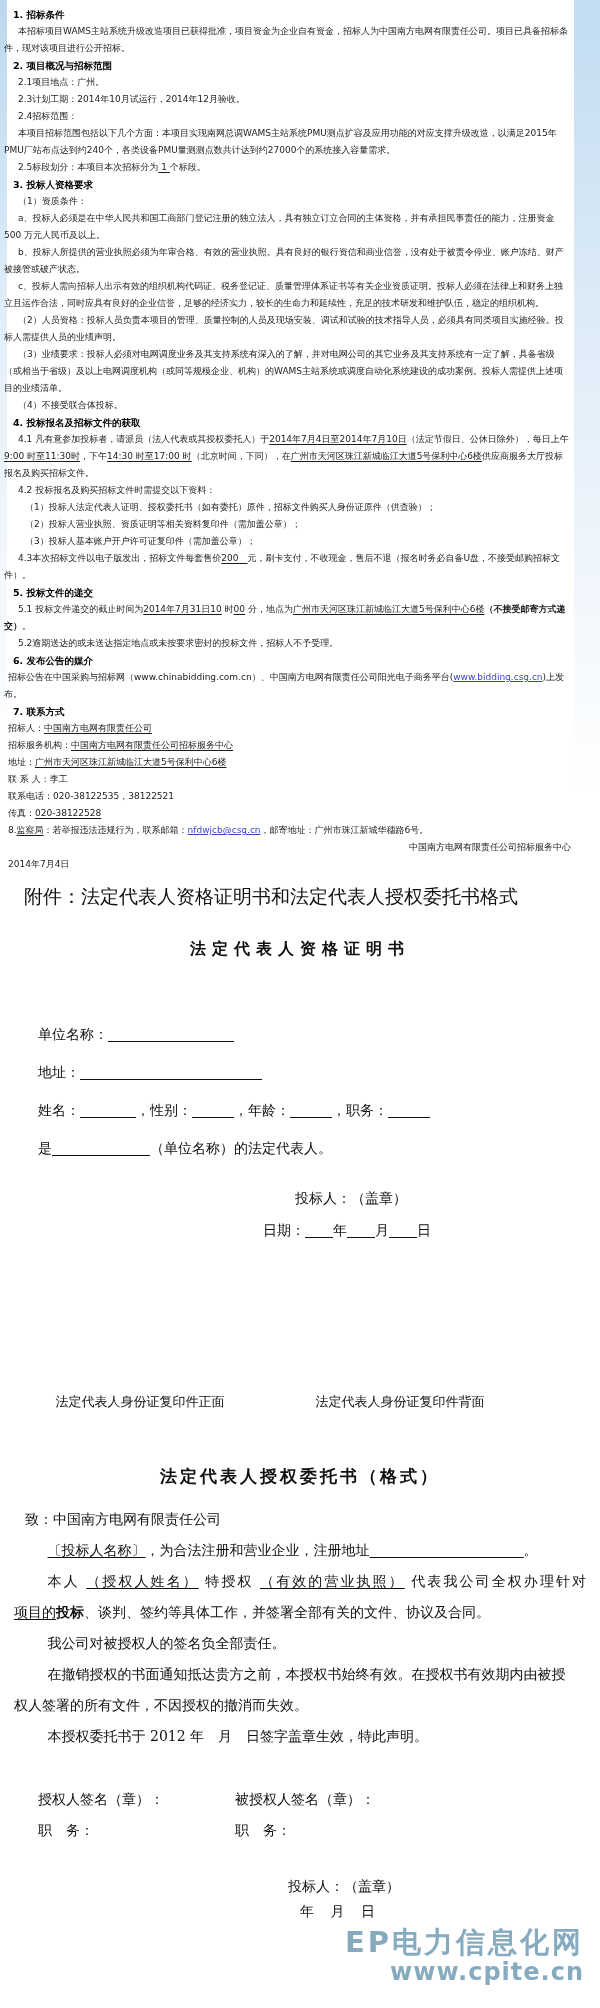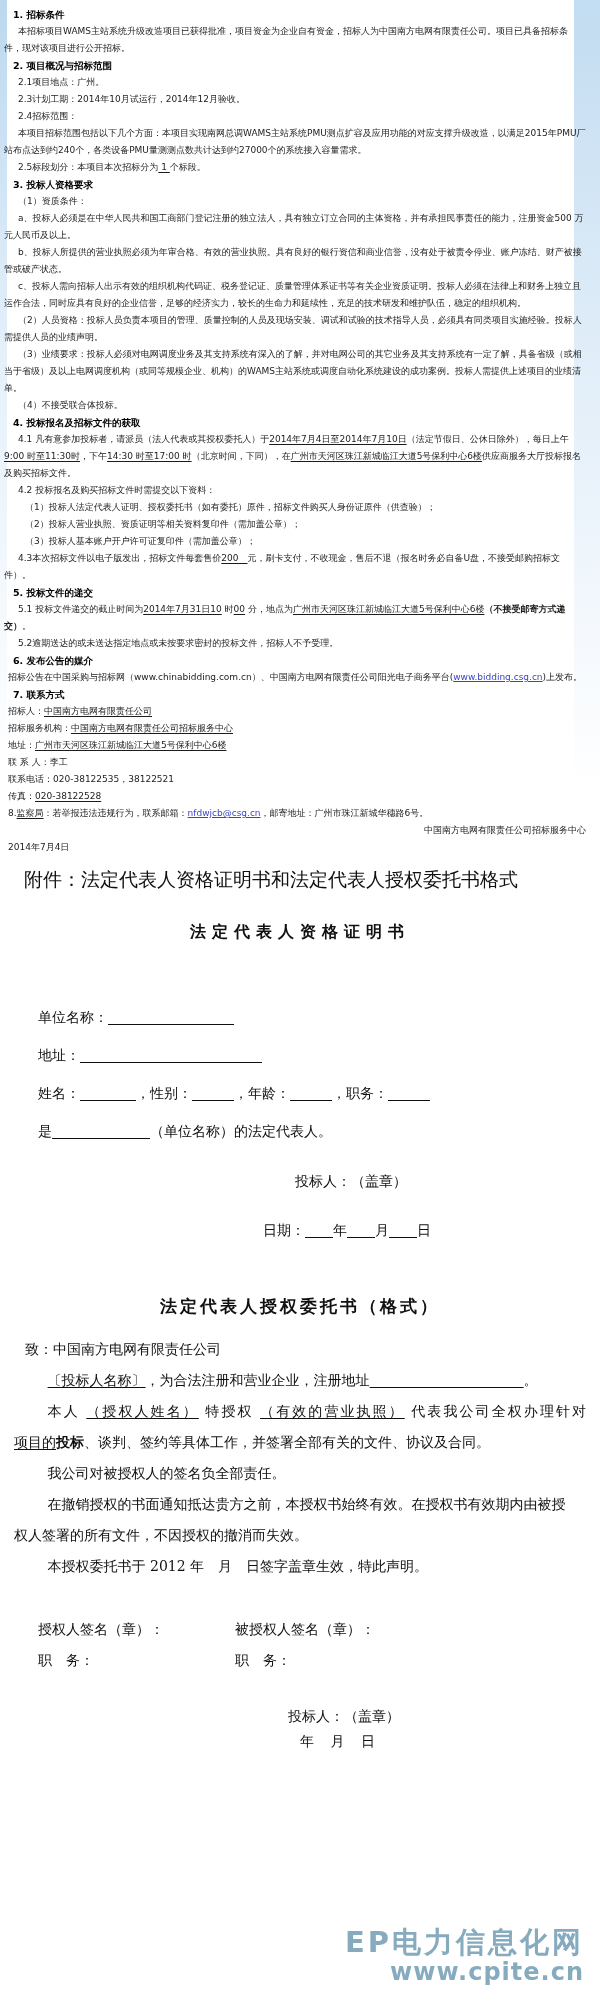--- a/index.html
+++ b/index.html
@@ -3,39 +3,39 @@
 <meta charset="utf-8">
 <style>
   html,body{margin:0;padding:0;background:#fff;}
   .page{width:600px;height:2008px;position:relative;background:#fff;overflow:hidden;
         font-family:"DejaVu Sans",sans-serif;color:#1c1c1c;}
   .edgeL{position:absolute;left:0;top:0;width:7px;height:780px;pointer-events:none;
         background:linear-gradient(to bottom,#bcd8ef 0%,rgba(214,232,247,.65) 45%,rgba(255,255,255,0) 100%);}
   .edgeR{position:absolute;right:0;top:0;width:26px;height:790px;pointer-events:none;
         background:linear-gradient(to bottom,#c2dcf1 0%,rgba(212,230,246,.7) 45%,rgba(255,255,255,0) 100%);}
   
-  .notice{position:relative;padding:6px 14px 0 4px;font-size:9px;line-height:17px;}
+  .notice{position:relative;padding:6px 29px 0 4px;font-size:9px;line-height:17px;}
   .notice .h{font-weight:bold;color:#000;text-indent:9px;font-size:9.5px;}
   .notice .p{text-indent:14px;}
   .notice .p.flush{text-indent:4px;}
   .notice .p.ind2{text-indent:21px;}
   .notice .p.right{text-align:right;text-indent:0;}
   .u{text-decoration:underline;text-underline-offset:2px;}
   .b{font-weight:bold;}
   .a{color:#3b45c4;text-decoration:underline;cursor:pointer;}
   
   .attach{position:relative;font-family:"DejaVu Serif",serif;color:#101010;}
   .att-heading{margin:12px 26px 0 24px;font-size:19px;font-weight:normal;line-height:22px;}
   .doc-title{margin-top:28px;text-align:center;font-size:16px;font-weight:bold;letter-spacing:6px;line-height:28px;}
   .doc-title2{margin-top:50px;text-align:center;font-size:17px;font-weight:bold;letter-spacing:3px;line-height:28px;}
   .form{font-size:14px;}
   .fl{margin:15px 20px 0 38px;line-height:23px;}
   .fl.first{margin-top:60px;}
   .seal-line{margin-top:26px;margin-left:295px;font-size:14px;line-height:24px;}
-  .date-line{margin-top:25px;margin-left:263px;font-size:14px;line-height:24px;}
+  .date-line{margin-top:8px;margin-left:263px;font-size:14px;line-height:24px;}
   .idrow{display:flex;margin:150px 0 0 10px;width:530px;font-size:13px;line-height:20px;}
   .idrow .cell{width:260px;text-align:center;}
   .letter{font-size:14px;margin:0 14px;}
   .letter .to{margin-top:14px;line-height:31px;text-indent:11px;}
   .letter .lp{line-height:31px;text-indent:2.4em;}
   .letter .cont{line-height:31px;text-indent:0;}
   .letter .just{text-align:justify;text-align-last:justify;}
   .sigrow{display:flex;margin-left:38px;font-size:14px;line-height:31px;}
   .sigrow.gap{margin-top:32px;}
   .sigrow .cell{width:197px;}
@@ -103,20 +103,24 @@
     <div class="form">
       <div class="fl first"><span>单位名称：</span><span class="u">　　　　　　　　　</span></div>
       <div class="fl"><span>地址：</span><span class="u">　　　　　　　　　　　　　</span></div>
       <div class="fl"><span>姓名：</span><span class="u">　　　　</span><span>，性别：</span><span class="u">　　　</span><span>，年龄：</span><span class="u">　　　</span><span>，职务：</span><span class="u">　　　</span></div>
       <div class="fl"><span>是</span><span class="u">　　　　　　　</span><span>（单位名称）的法定代表人。</span></div>
     </div>
 
     <div class="seal-line">投标人：（盖章）</div>
     <div class="date-line"><span>日期：</span><span class="u">　　</span><span>年</span><span class="u">　　</span><span>月</span><span class="u">　　</span><span>日</span></div>
 
+    <div class="idrow">
+      <div class="cell">法定代表人身份证复印件正面</div>
+      <div class="cell">法定代表人身份证复印件背面</div>
+    </div>
 
     <div class="doc-title2">法定代表人授权委托书（格式）</div>
 
     <div class="letter">
       <div class="to">致：中国南方电网有限责任公司</div>
       <div class="lp"><span class="u">〔投标人名称〕</span><span>，为合法注册和营业企业，注册地址</span><span class="u">　　　　　　　　　　　</span><span>。</span></div>
       <div class="lp just"><span>本人 </span><span class="u">（授权人姓名）</span><span> 特授权 </span><span class="u">（有效的营业执照）</span><span> 代表我公司全权办理针对</span></div>
       <div class="cont"><span class="u">项目的</span><span class="b">投标</span><span>、谈判、签约等具体工作，并签署全部有关的文件、协议及合同。</span></div>
       <div class="lp"><span>我公司对被授权人的签名负全部责任。</span></div>
       <div class="lp"><span>在撤销授权的书面通知抵达贵方之前，本授权书始终有效。在授权书有效期内由被授</span></div>

